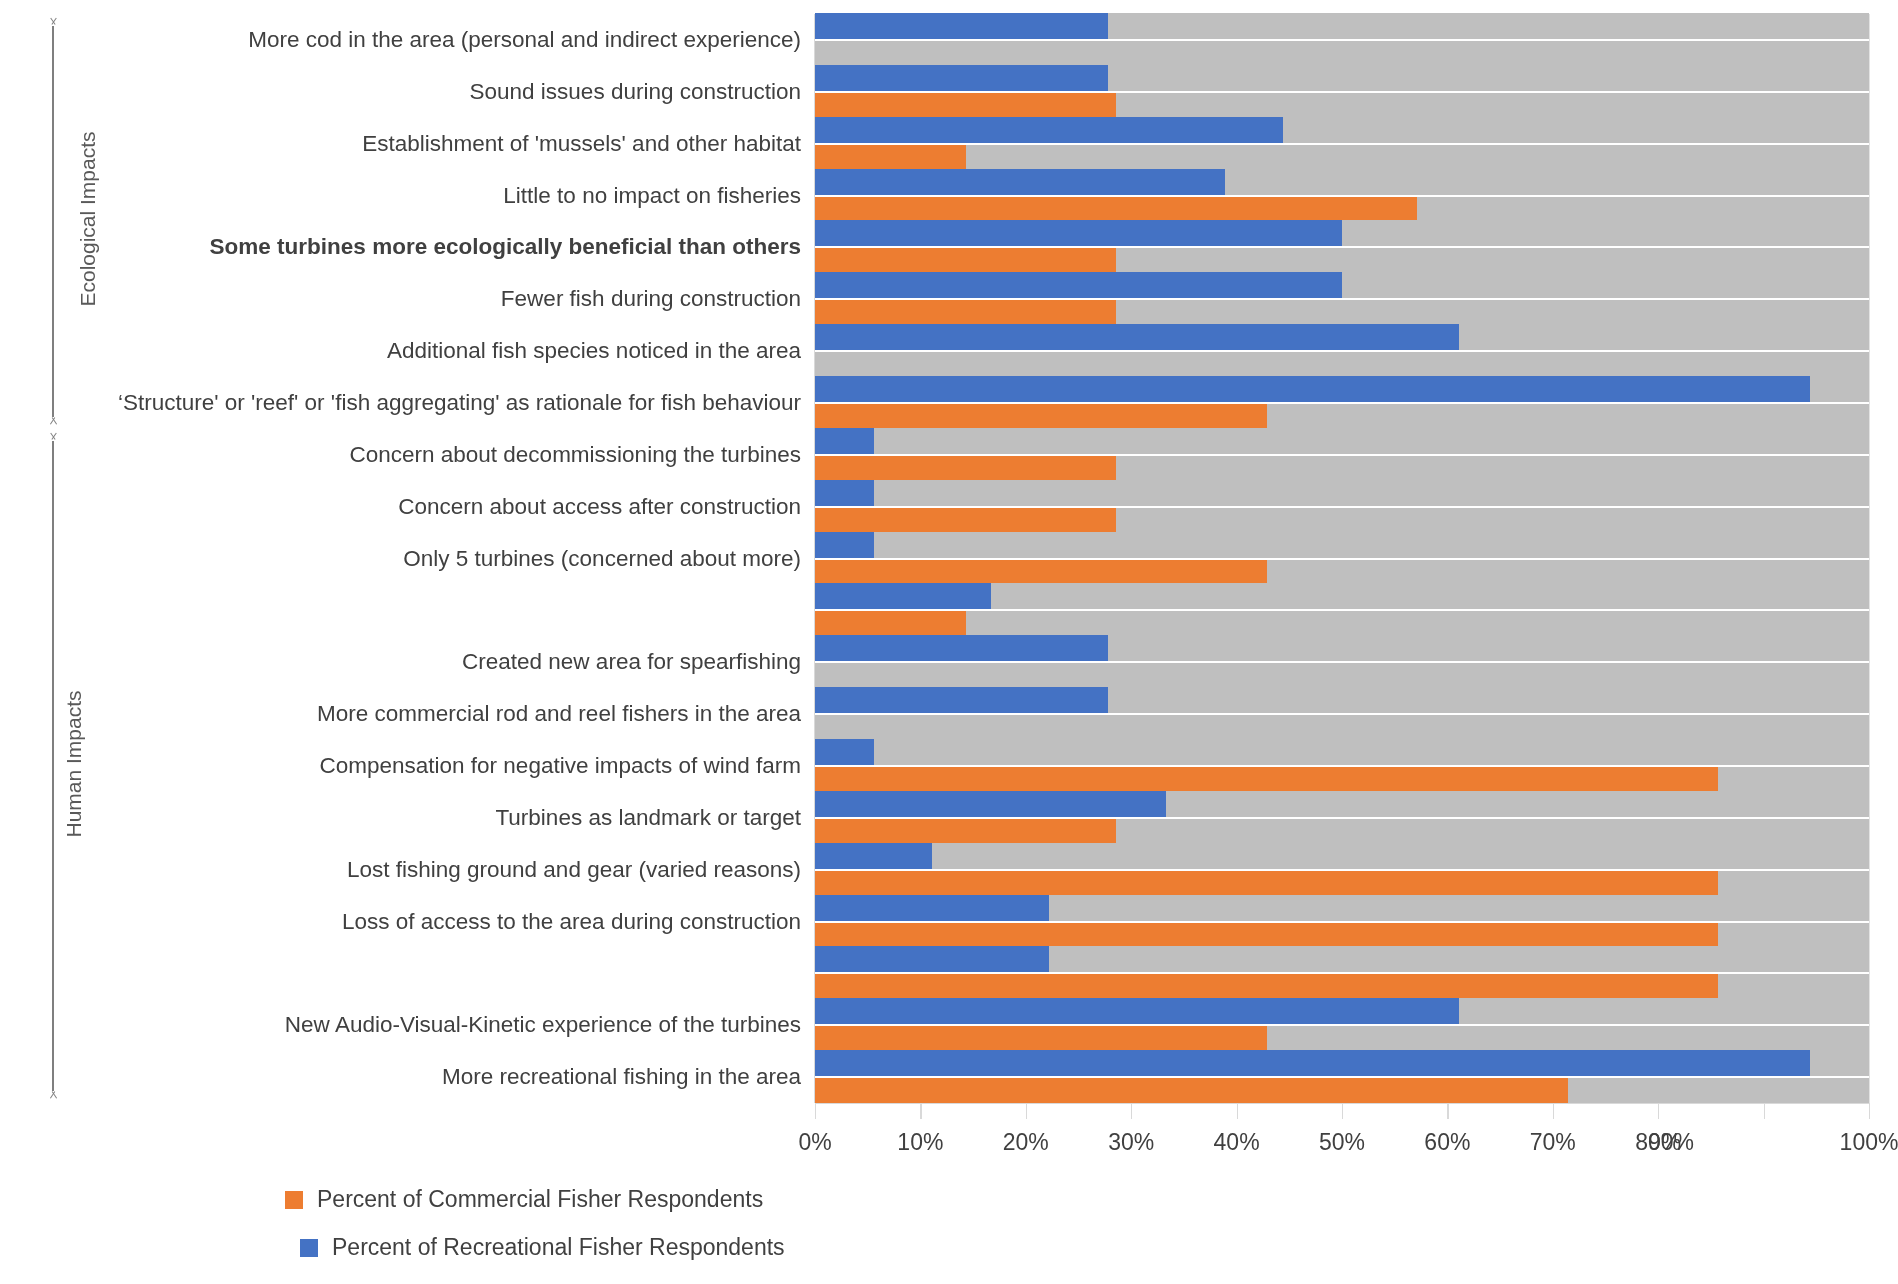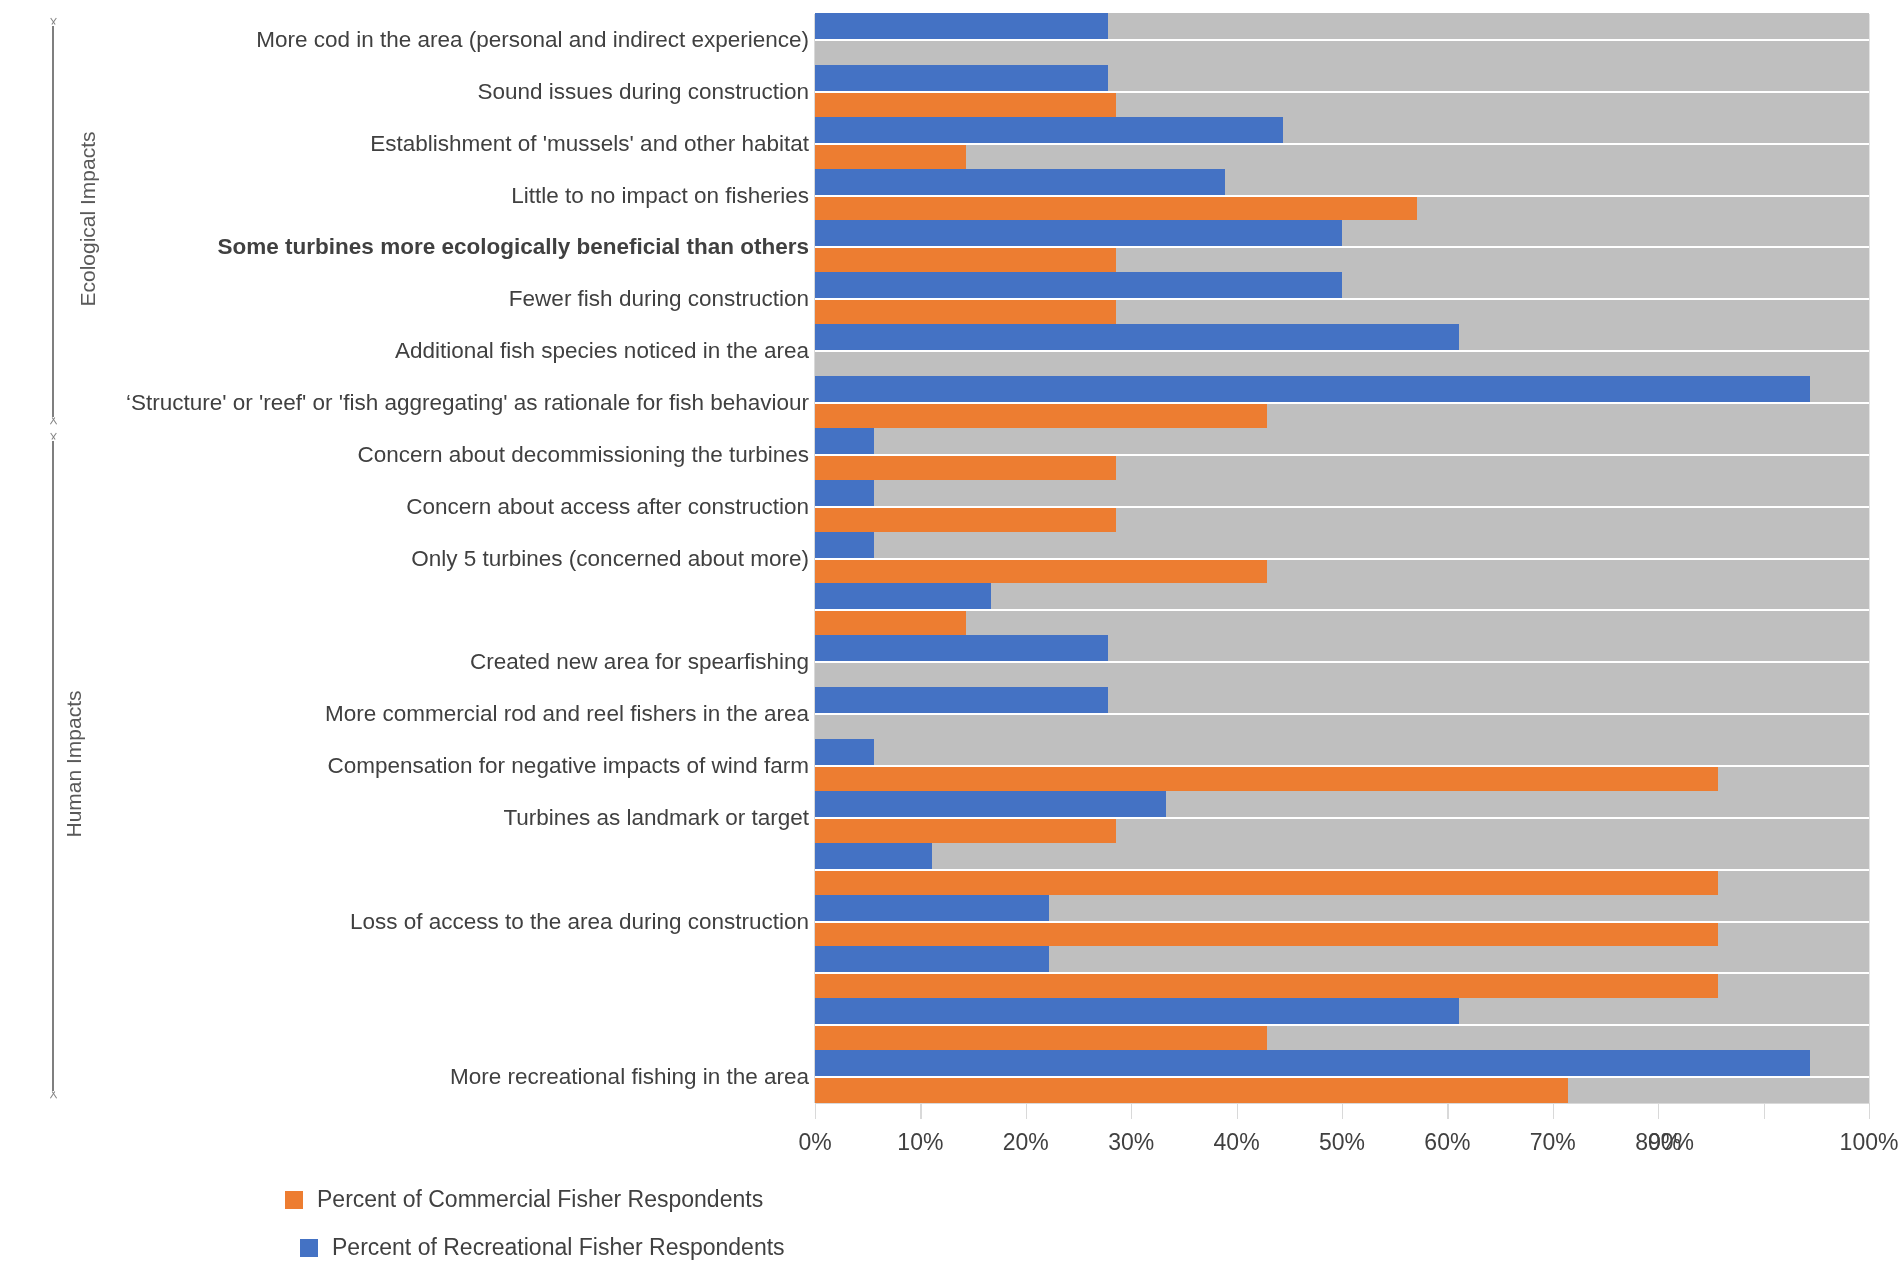--- a/index.html
+++ b/index.html
@@ -81,21 +81,21 @@
   }
   .group-label span {
     display: inline-block;
     transform: rotate(-90deg);
     transform-origin: center center;
   }
 
   
   .cat-labels {
     position: absolute;
-    left: 78px;
+    left: 70px;
     top: 0;
     width: 735px;
     height: 1100px;
   }
   .cat-label {
     position: absolute;
     right: 14px;
     text-align: right;
     font-size: 22.5px;
     color: #404040;
@@ -214,21 +214,23 @@
       <div class="cat-label" style="top: 288.214px;">Fewer fish during construction</div>
       <div class="cat-label" style="top: 340.071px;">Additional fish species noticed in the area</div>
       <div class="cat-label" style="top: 391.929px;">‘Structure' or 'reef' or 'fish aggregating' as rationale for fish behaviour</div>
       <div class="cat-label" style="top: 443.786px;">Concern about decommissioning the turbines</div>
       <div class="cat-label" style="top: 495.643px;">Concern about access after construction</div>
       <div class="cat-label" style="top: 547.5px;">Only 5 turbines (concerned about more)</div>
       <div class="cat-label" style="top: 651.214px;">Created new area for spearfishing</div>
       <div class="cat-label" style="top: 703.071px;">More commercial rod and reel fishers in the area</div>
       <div class="cat-label" style="top: 754.929px;">Compensation for negative impacts of wind farm</div>
       <div class="cat-label" style="top: 806.786px;">Turbines as landmark or target</div>
+      <div class="cat-label" style="top: 858.643px;">Lost fishing ground and gear (varied reasons)</div>
       <div class="cat-label" style="top: 910.5px;">Loss of access to the area during construction</div>
+      <div class="cat-label" style="top: 1014.21px;">New Audio-Visual-Kinetic experience of the turbines</div>
       <div class="cat-label" style="top: 1066.07px;">More recreational fishing in the area</div>
     </div>
 
   <div class="plot" id="plot" style="left: 815px; top: 14px; width: 1054px; height: 1089px;">
       <div class="plot-border-left" style="left: -1.5px; top: 0px; height: 1089px;"></div>
       <div class="gridline" style="left: 105.4px;"></div>
       <div class="gridline" style="left: 210.8px;"></div>
       <div class="gridline" style="left: 316.2px;"></div>
       <div class="gridline" style="left: 421.6px;"></div>
       <div class="gridline" style="left: 527px;"></div>

